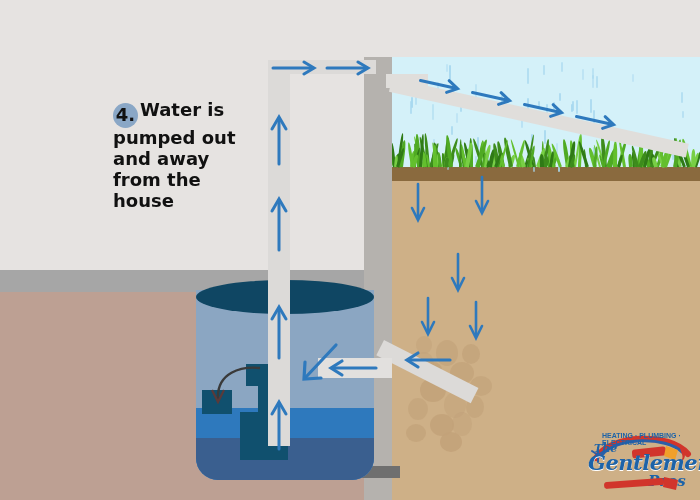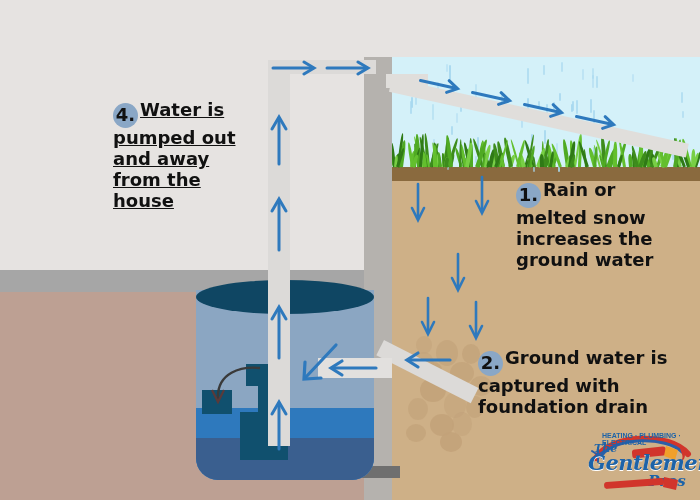--- a/index.html
+++ b/index.html
@@ -91,21 +91,21 @@
   .arw{position:absolute;z-index:40;}
 
   
   .callout{position:absolute;z-index:50;color:#111111;
     font-family:"DejaVu Sans", sans-serif;font-weight:bold;font-size:18px;line-height:1.16;}
   .num{
     display:inline-flex;align-items:center;justify-content:center;
     width:25px;height:25px;border-radius:50%;background:#8aa7c6;color:#111111;
     margin-right:2px;vertical-align:-5px;font-size:18px;font-weight:bold;
   }
-  .c4{left:113px;top:100px;width:130px;text-decoration:underline;}
+  .c4{left:113px;top:100px;width:130px;}
   .c1{left:516px;top:180px;width:172px;}
   .c2{left:478px;top:348px;width:212px;}
   .c3{left:18px;top:322px;width:180px;}
 
   
   .logo{position:absolute;left:588px;top:428px;width:108px;height:66px;z-index:70;}
   .logo-main{position:absolute;left:0;top:22px;width:108px;text-align:center;
     font-family:"DejaVu Serif", serif;font-style:italic;font-weight:bold;
     font-size:21px;color:#1d63a8;letter-spacing:-0.5px;text-shadow:0 1px 0 #ffffff;}
   .logo-the{position:absolute;left:6px;top:14px;font-family:"DejaVu Serif", serif;
@@ -498,27 +498,21 @@
     <g stroke="#2e79bd" stroke-width="3" fill="none" stroke-linecap="round">
       <line x1="2" y1="8" x2="42" y2="8"></line>
       <polyline points="33,2 43,8 33,14"></polyline>
     </g>
   </svg>
 
   <div class="callout c4">
     <span class="num">4.</span><span>Water is pumped out and away from the house</span>
   </div>
 
-  <div class="callout c1">
-    <span class="num">1.</span><span>Rain or melted snow increases the ground water</span>
-  </div>
-
-  <div class="callout c2">
-    <span class="num">2.</span><span>Ground water is captured with foundation drain</span>
-  </div>
+
 
 
 
   <div class="logo">
     <svg style="position:absolute;left:0;top:0;" width="108" height="40">
       <path d="M8 30 C 22 6, 82 4, 100 26" stroke="#d1352b" stroke-width="6" fill="none" stroke-linecap="round"></path>
       <path d="M14 27 C 28 9, 78 8, 94 24" stroke="#2a5fa8" stroke-width="3" fill="none" stroke-linecap="round"></path>
       <g>
         <g stroke="#2a5fa8" stroke-width="2" stroke-linecap="round">
           <line x1="10" y1="20" x2="10" y2="34"></line>

